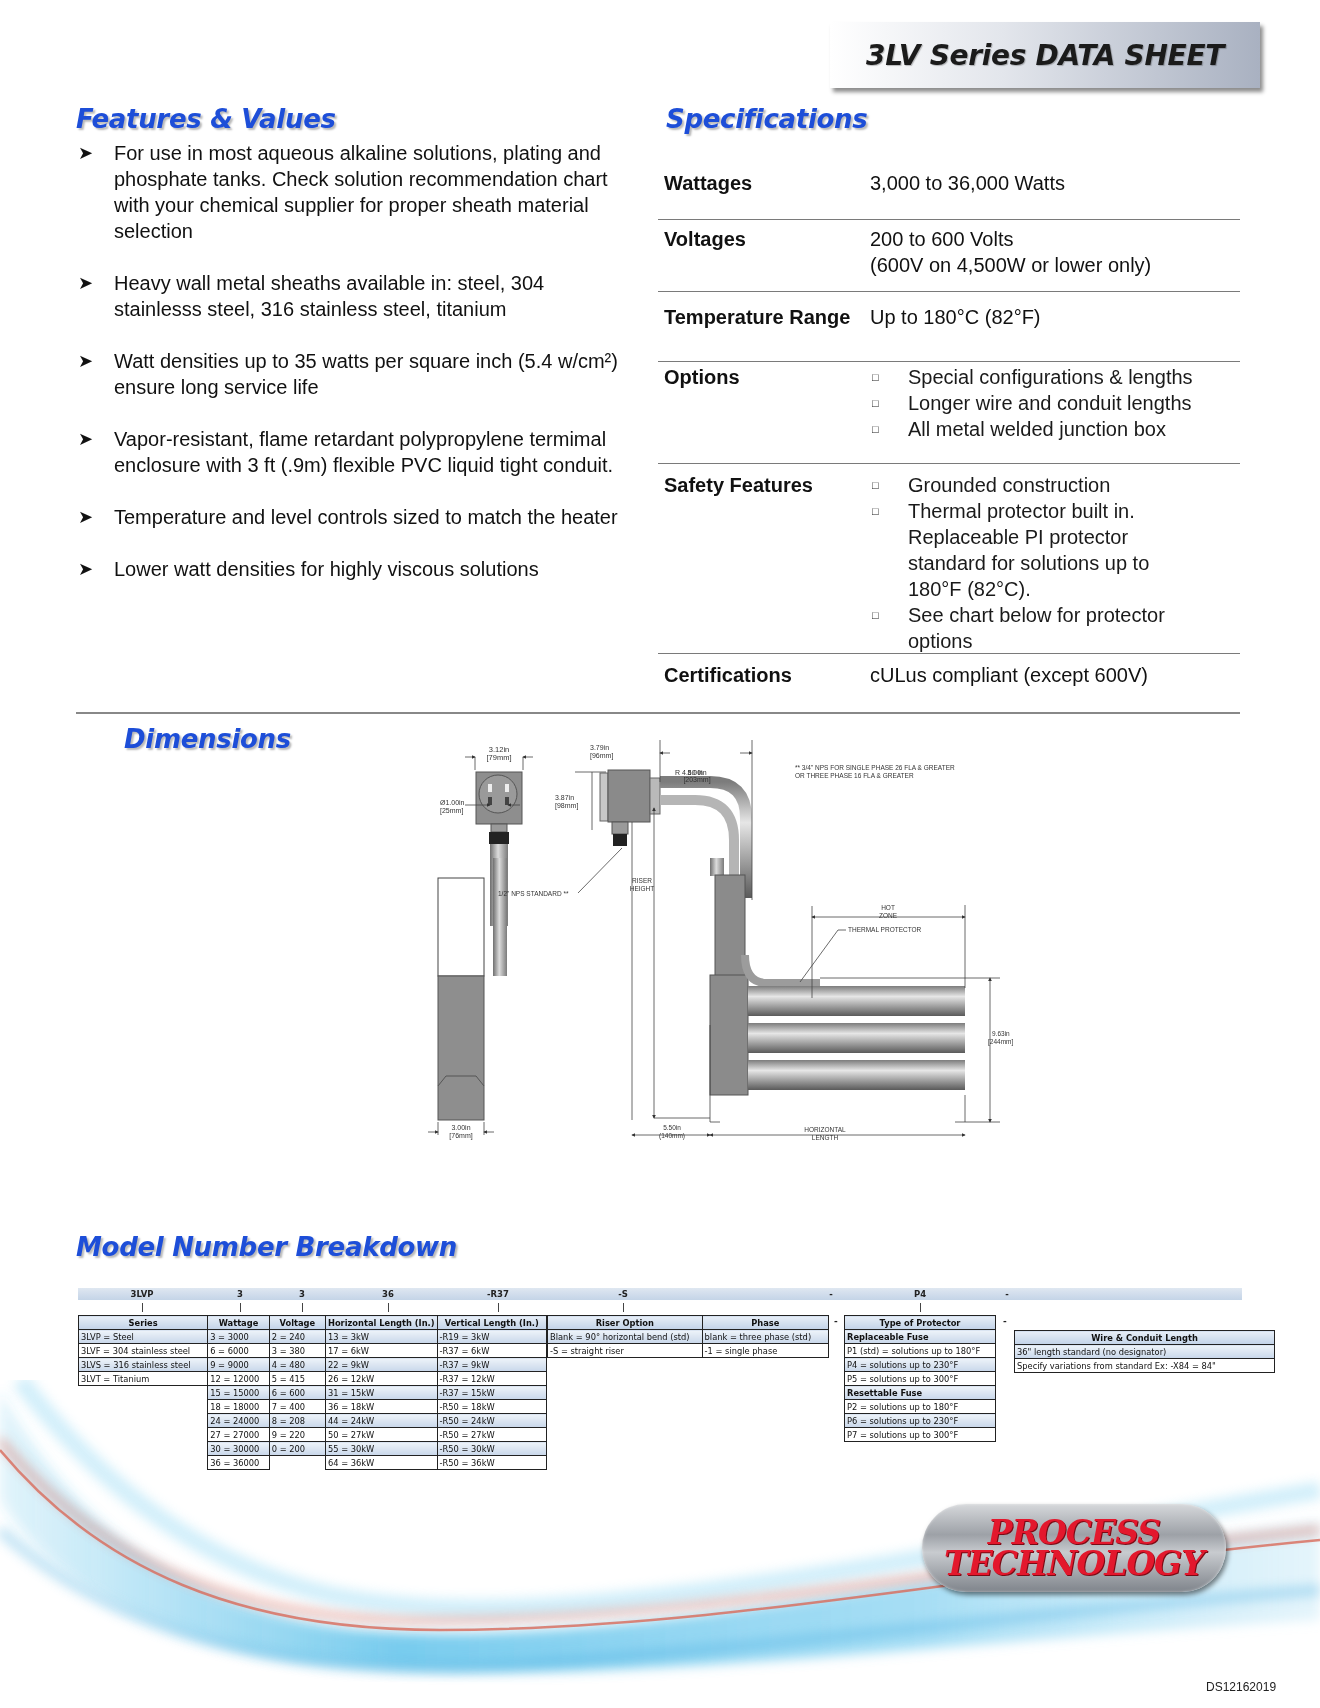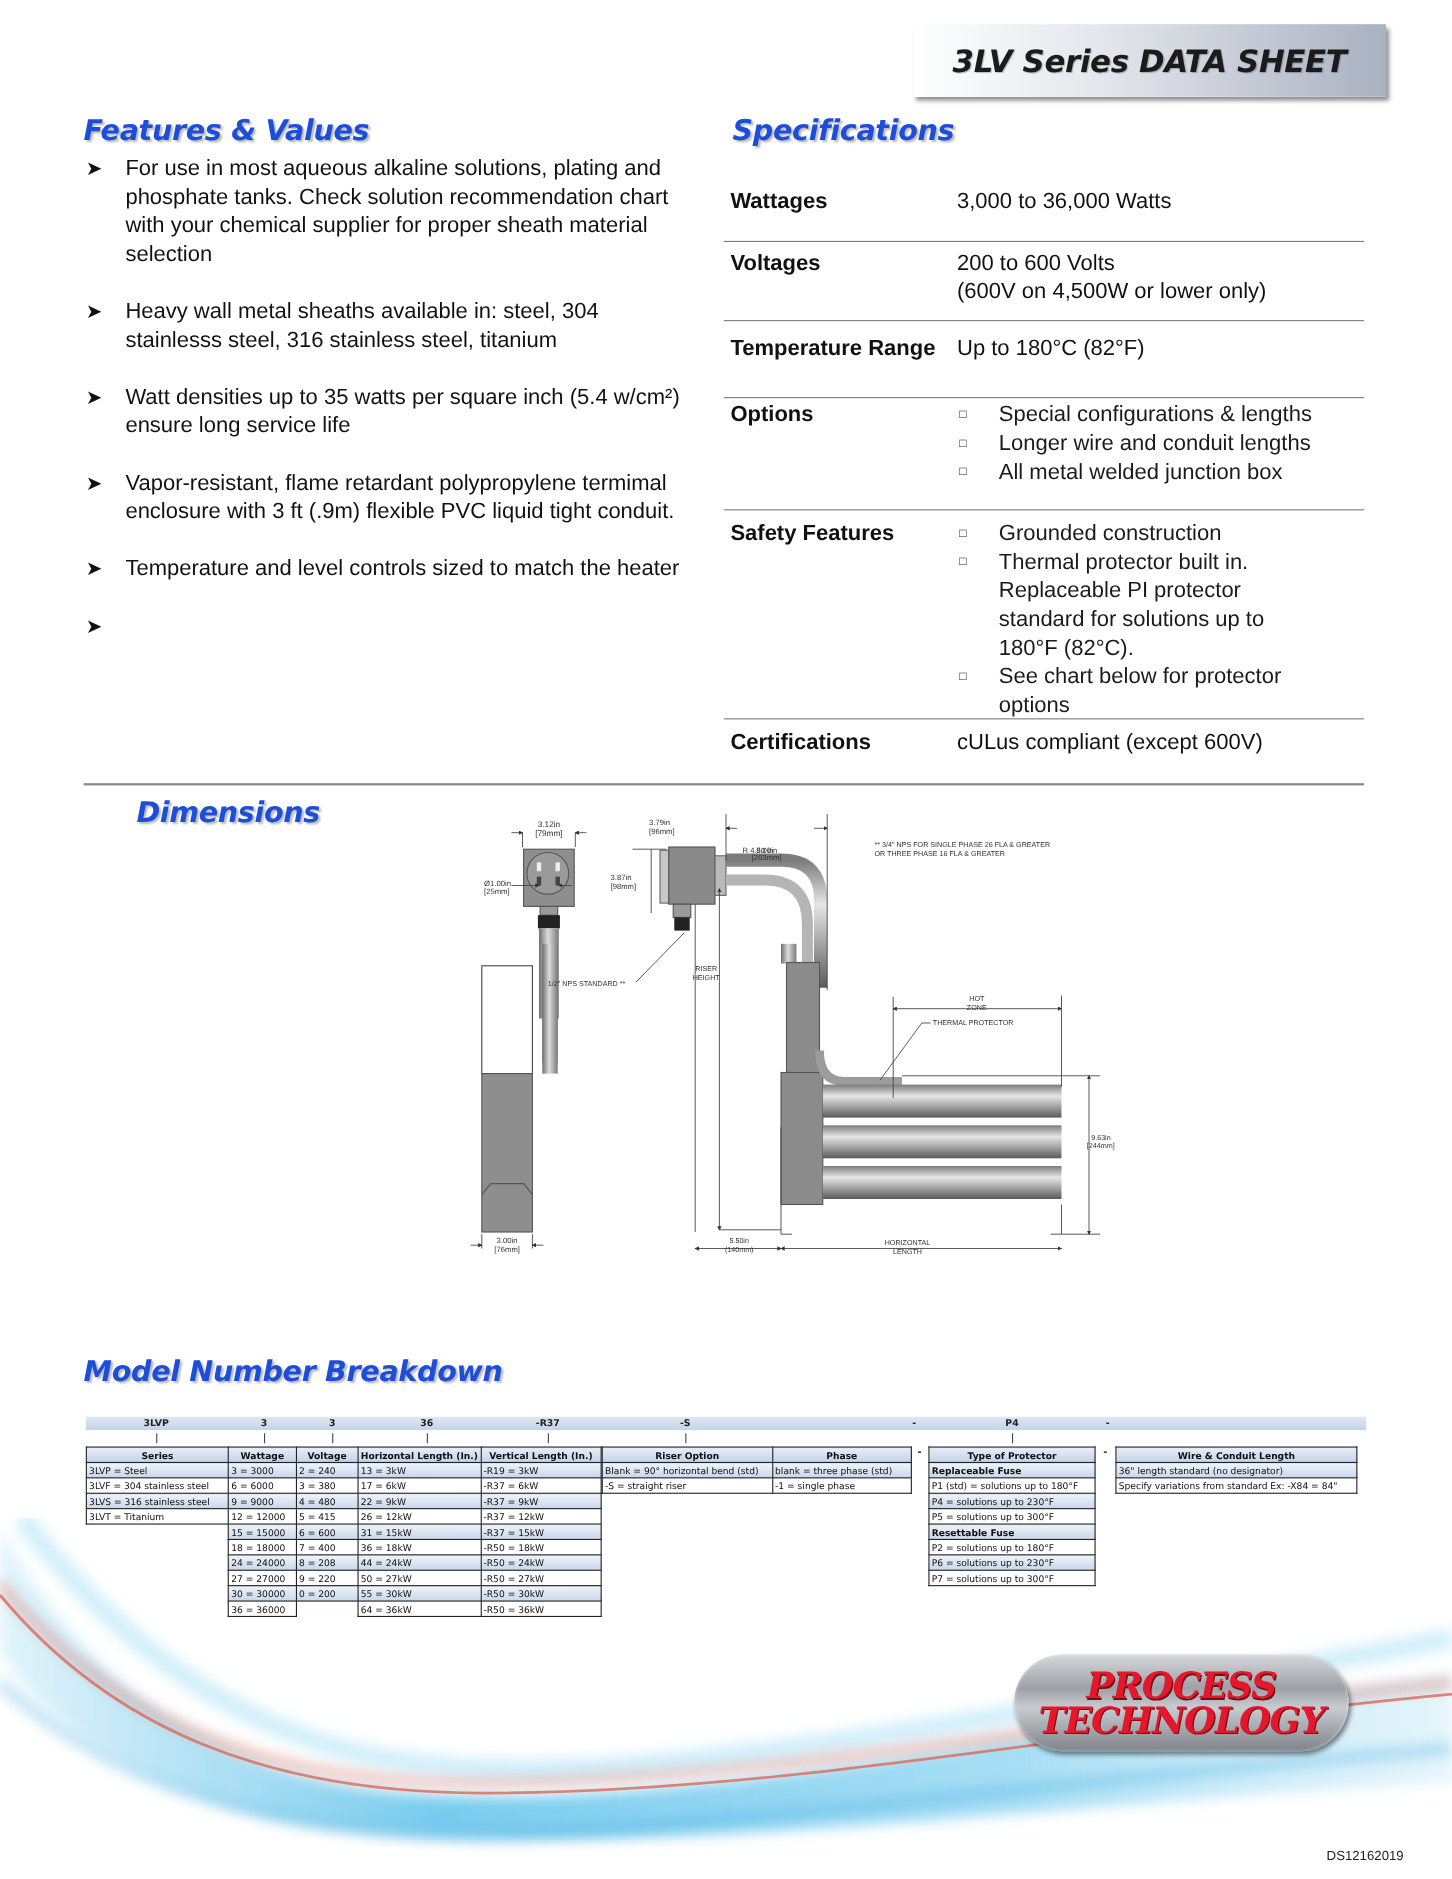--- a/index.html
+++ b/index.html
@@ -123,20 +123,21 @@
   <div class="feature">
     <span class="arrow">➤</span>
     <span class="text">Vapor-resistant, flame retardant polypropylene termimal enclosure with 3 ft (.9m) flexible PVC liquid tight conduit.</span>
   </div>
   <div class="feature">
     <span class="arrow">➤</span>
     <span class="text">Temperature and level controls sized to match the heater</span>
   </div>
   <div class="feature">
     <span class="arrow">➤</span>
+    <span class="text">Lower watt densities for highly viscous solutions</span>
   </div>
 </div>
 
 <div class="section-title" style="left:666px; top:104px;">Specifications</div>
 <div class="specs">
   <div class="spec-row" style="height:60px; padding-top:10px;">
     <div class="spec-label">Wattages</div>
     <div class="spec-value">3,000 to 36,000 Watts</div>
   </div>
   <div class="spec-row" style="height:72px; padding-top:6px;">
@@ -504,21 +505,21 @@
           <td>P6 = solutions up to 230°F</td>
         </tr>
     <tr>
           <td>P7 = solutions up to 300°F</td>
         </tr>
   </tbody>
     </table>
 
   <div class="dash" style="left:925px; top:28px;">-</div>
 
-  <table class="mt" style="left:936px; top:27px; width:220px;">
+  <table class="mt" style="left:936px; top:42px; width:261px;">
     <tbody>
         <tr>
           <th>Wire &amp; Conduit Length</th>
         </tr>
     <tr>
           <td>36" length standard (no designator)</td>
         </tr>
     <tr>
           <td>Specify variations from standard Ex: -X84 = 84"</td>
         </tr>

